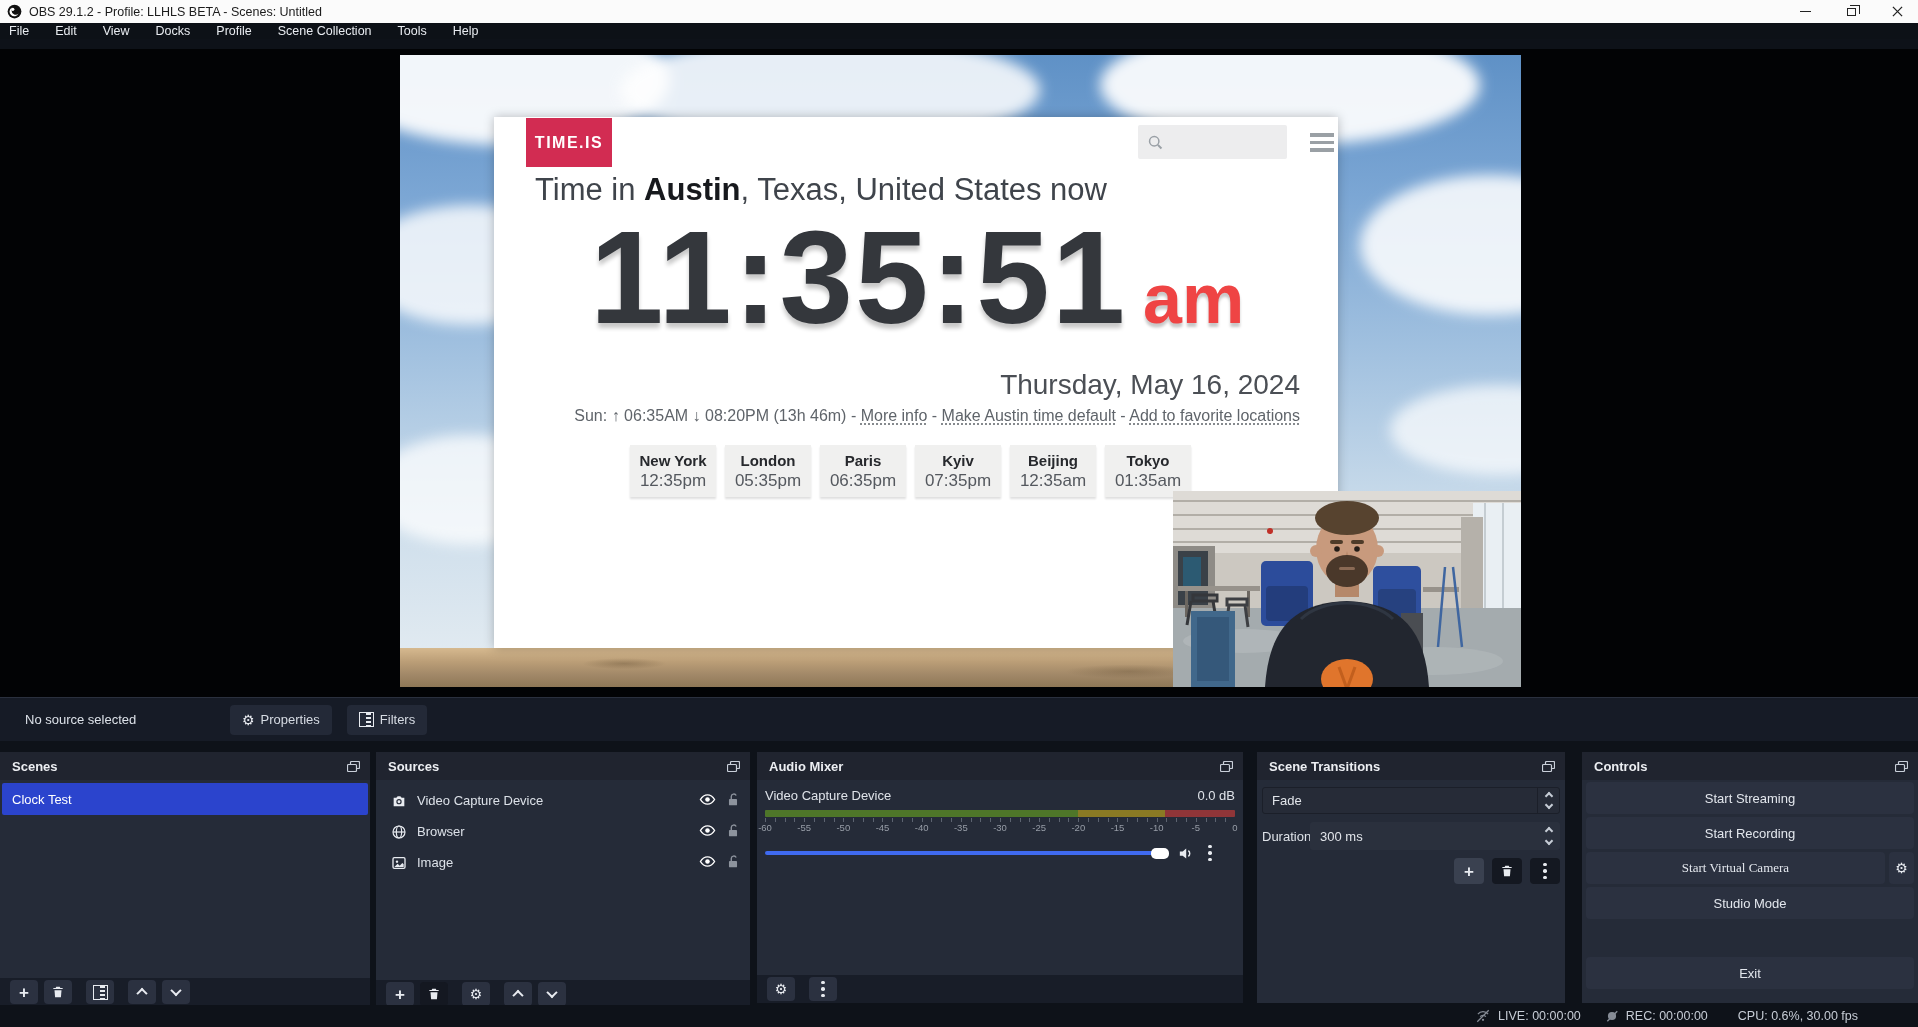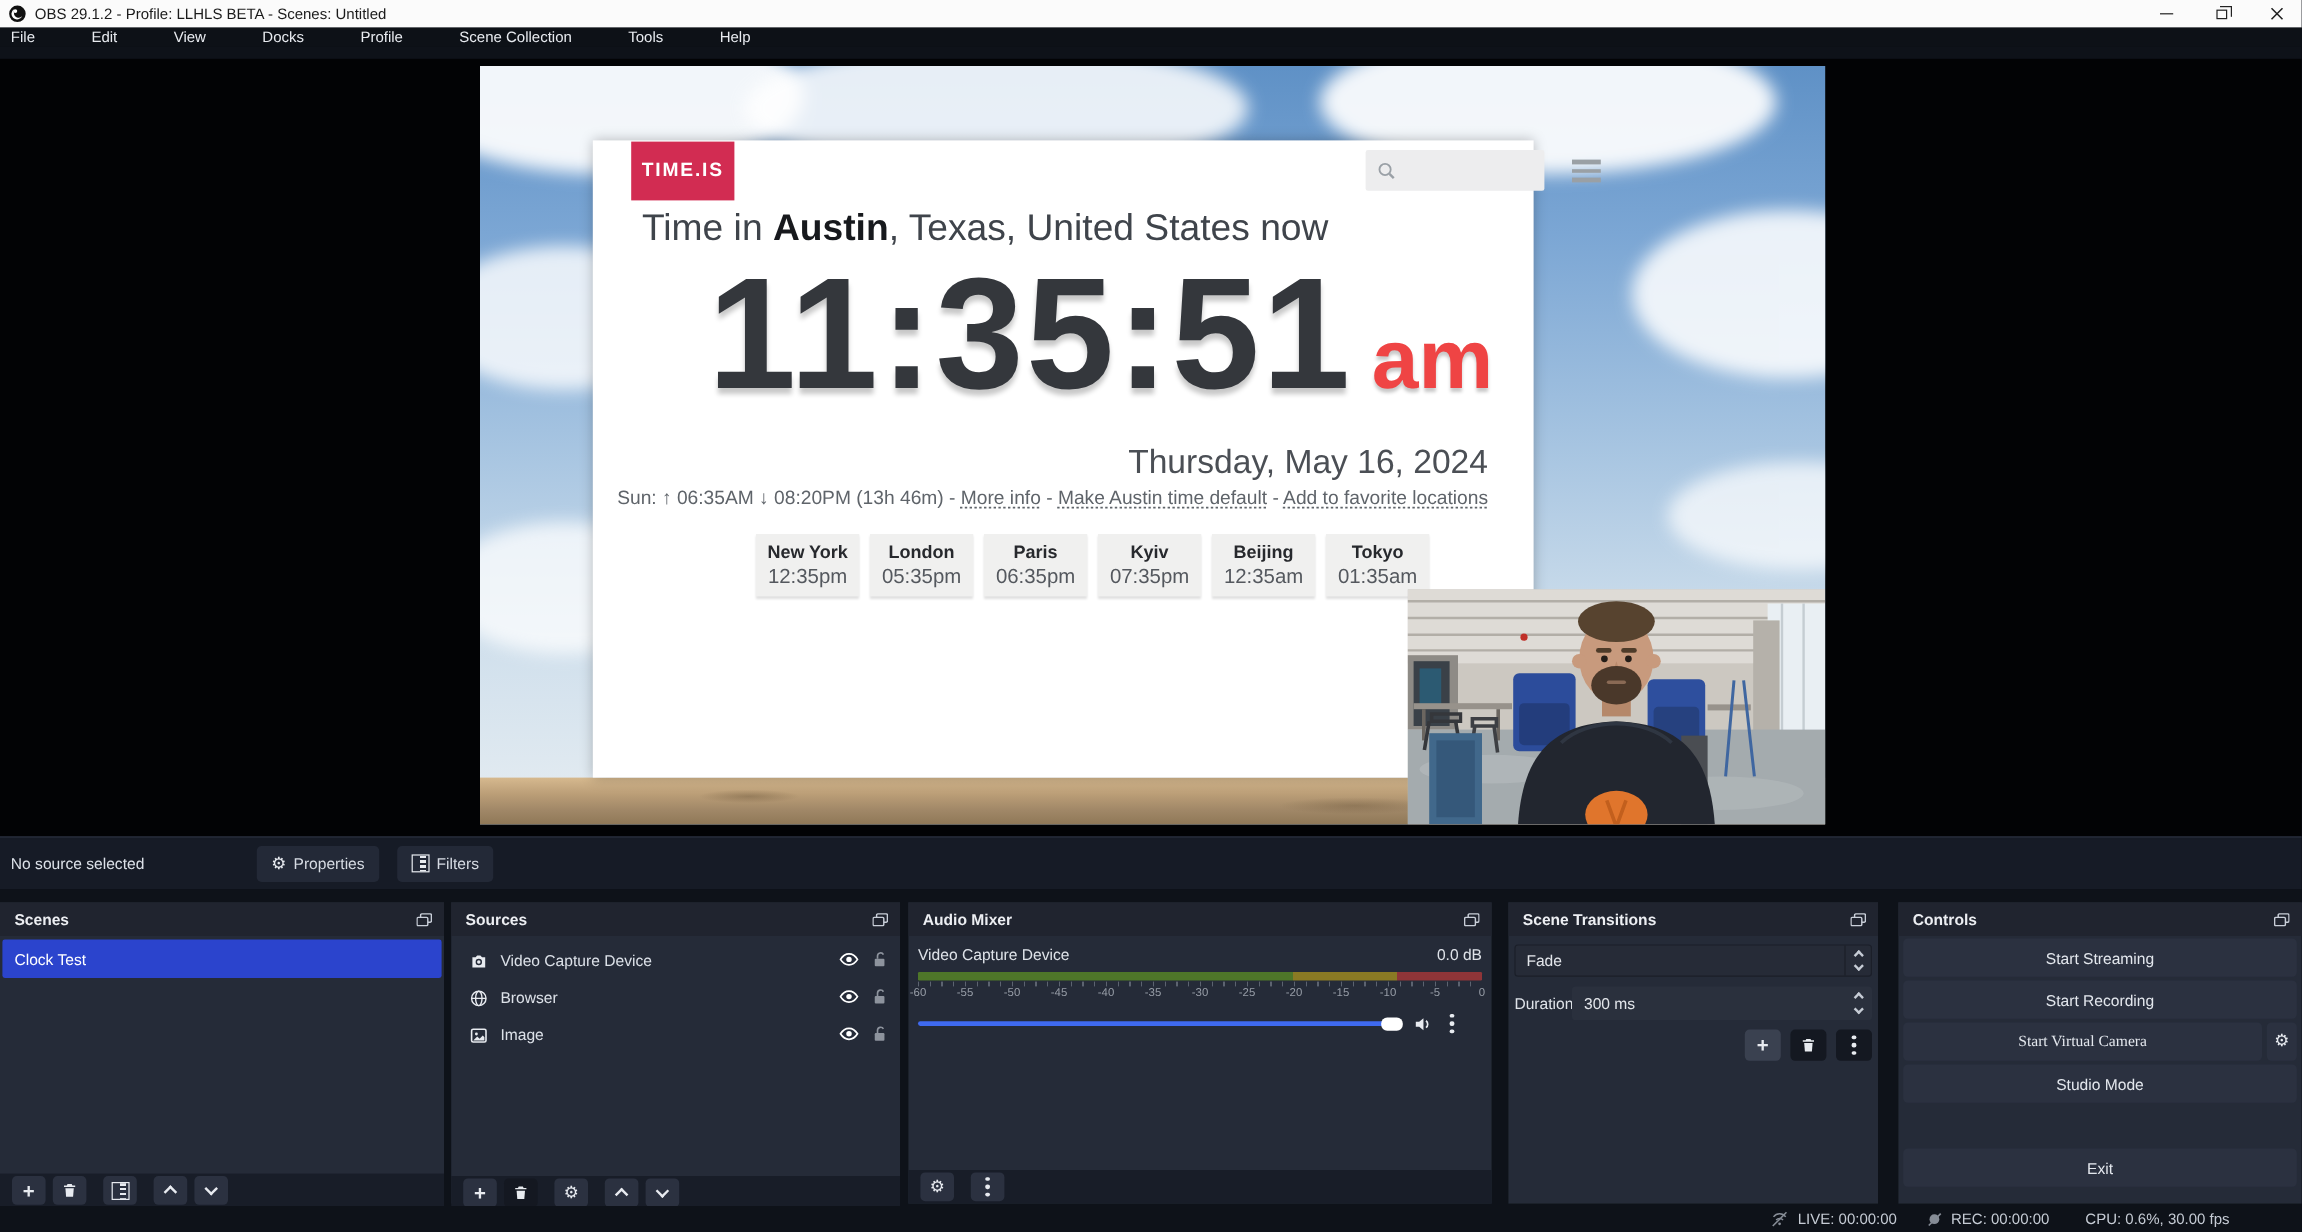--- a/index.html
+++ b/index.html
@@ -12,38 +12,38 @@
   #obs-logo { margin:0 7px 0 7px; display:flex; }
   .win-btn { position:absolute; top:0; width:34px; height:23px; display:flex; align-items:center; justify-content:center; }
   #btn-min  { right:96px; } #btn-restore { right:50px; } #btn-close { right:4px; }
   .min-glyph { width:11px; height:0; border-bottom:1.6px solid #222; display:block; }
   .restore-glyph { position:relative; width:9px; height:8px; border:1.3px solid #222; background:#fbfbfb; }
   .restore-glyph::before { content:""; position:absolute; left:2px; top:-4px; width:9px; height:8px;
                            border:1.3px solid #222; border-bottom:none; border-left:none; }
 
   
   #menubar { position:absolute; left:0; top:23px; width:1918px; height:16px; background:#0d1117;
-             display:flex; align-items:center;gap:21px; }
+             display:flex; align-items:center; }
   .menu-item { color:#e8ebf0; font-size:12.5px; padding:0 13px; height:100%; display:flex; align-items:center; }
   .menu-item:first-child { padding-left:9px; }
 
   
   #preview-region { position:absolute; left:0; top:49px; width:1918px; height:648px; background:#020305; }
   #canvas { position:absolute; left:400px; top:6px; width:1121px; height:632px; overflow:hidden;
             background:linear-gradient(180deg,#5f91c6 0%,#7ba6d4 22%,#a3c2e0 48%,#cfdfec 75%,#e6edf2 100%); }
   .cloud { position:absolute; background:#ffffff; border-radius:50%; filter:blur(7px); opacity:.92; }
   #desert { position:absolute; left:0; bottom:0; width:100%; height:39px;
             background:linear-gradient(180deg,#d6b98f 0%,#bb9e77 35%,#a08767 70%,#8f7857 100%); }
   #desert::before { content:""; position:absolute; inset:0;
             background:radial-gradient(60px 8px at 20% 40%, rgba(90,70,45,.35), transparent 70%),
                        radial-gradient(90px 10px at 65% 60%, rgba(90,70,45,.3), transparent 70%),
                        radial-gradient(70px 8px at 90% 30%, rgba(255,240,215,.4), transparent 70%); }
 
   
-  #webpage { position:absolute; left:94px; top:62px; width:784px; height:531px; background:#ffffff;
+  #webpage { position:absolute; left:94px; top:62px; width:844px; height:531px; background:#ffffff;
              box-shadow:0 0 10px rgba(0,0,0,.25); color:#3d4148; }
   #site-logo { position:absolute; left:32px; top:1px; width:86px; height:49px; background:#d22c52;
                display:flex; align-items:center; justify-content:center;
                color:#fff; font-weight:bold; font-size:16px; letter-spacing:1.5px; }
   #site-search { position:absolute; left:644px; top:8px; width:149px; height:34px; background:#ededee;
                  border-radius:2px; display:flex; align-items:center; padding-left:9px; }
   #hamburger { position:absolute; left:816px; top:16px; width:24px; height:19px;
                display:flex; flex-direction:column; justify-content:space-between; }
   #hamburger span { display:block; height:3.6px; background:#9aa0a5; }
   #page-heading { position:absolute; left:41px; top:55px; font-size:31px; color:#3f444b; white-space:nowrap; }
@@ -59,21 +59,21 @@
   .city-box { width:86px; height:52px; background:#f0f0ef; box-shadow:0 2px 2px rgba(0,0,0,.13);
               text-align:center; padding-top:7px; }
   .city-name { font-size:15px; font-weight:bold; color:#27292d; line-height:18px; }
   .city-time { font-size:17px; color:#54585e; line-height:21px; }
 
   
   #webcam { position:absolute; left:773px; top:436px; width:348px; height:196px; }
 
   
   #source-bar { position:absolute; left:0; top:697px; width:1918px; height:44px; background:#161b26;
-                border-top:1px solid #2a303e; display:flex; align-items:center; color:#dce1e8; font-size:13px; }
+                border-top:1px solid #2a303e; display:flex; align-items:center; color:#dce1e8; font-size:13px;padding-left:16px; }
   #source-status { margin-left:9px; width:205px; }
   .bar-btn { height:30px; background:#232937; border-radius:4px; color:#d6dbe3; font-size:13px;
              display:flex; align-items:center; gap:6px; padding:0 12px; margin-right:15px; }
 
   
   #docks { position:absolute; left:0; top:741px; width:1918px; height:264px; background:#0e1219; }
   .panel { position:absolute; top:11px; height:251px; background:#252b38; }
   .panel-header { height:28px; background:#20242f; display:flex; align-items:center;
                   padding:0 10px 0 12px; color:#eceef2; font-size:13px; font-weight:bold; }
   .panel-header .spacer { flex:1; }

